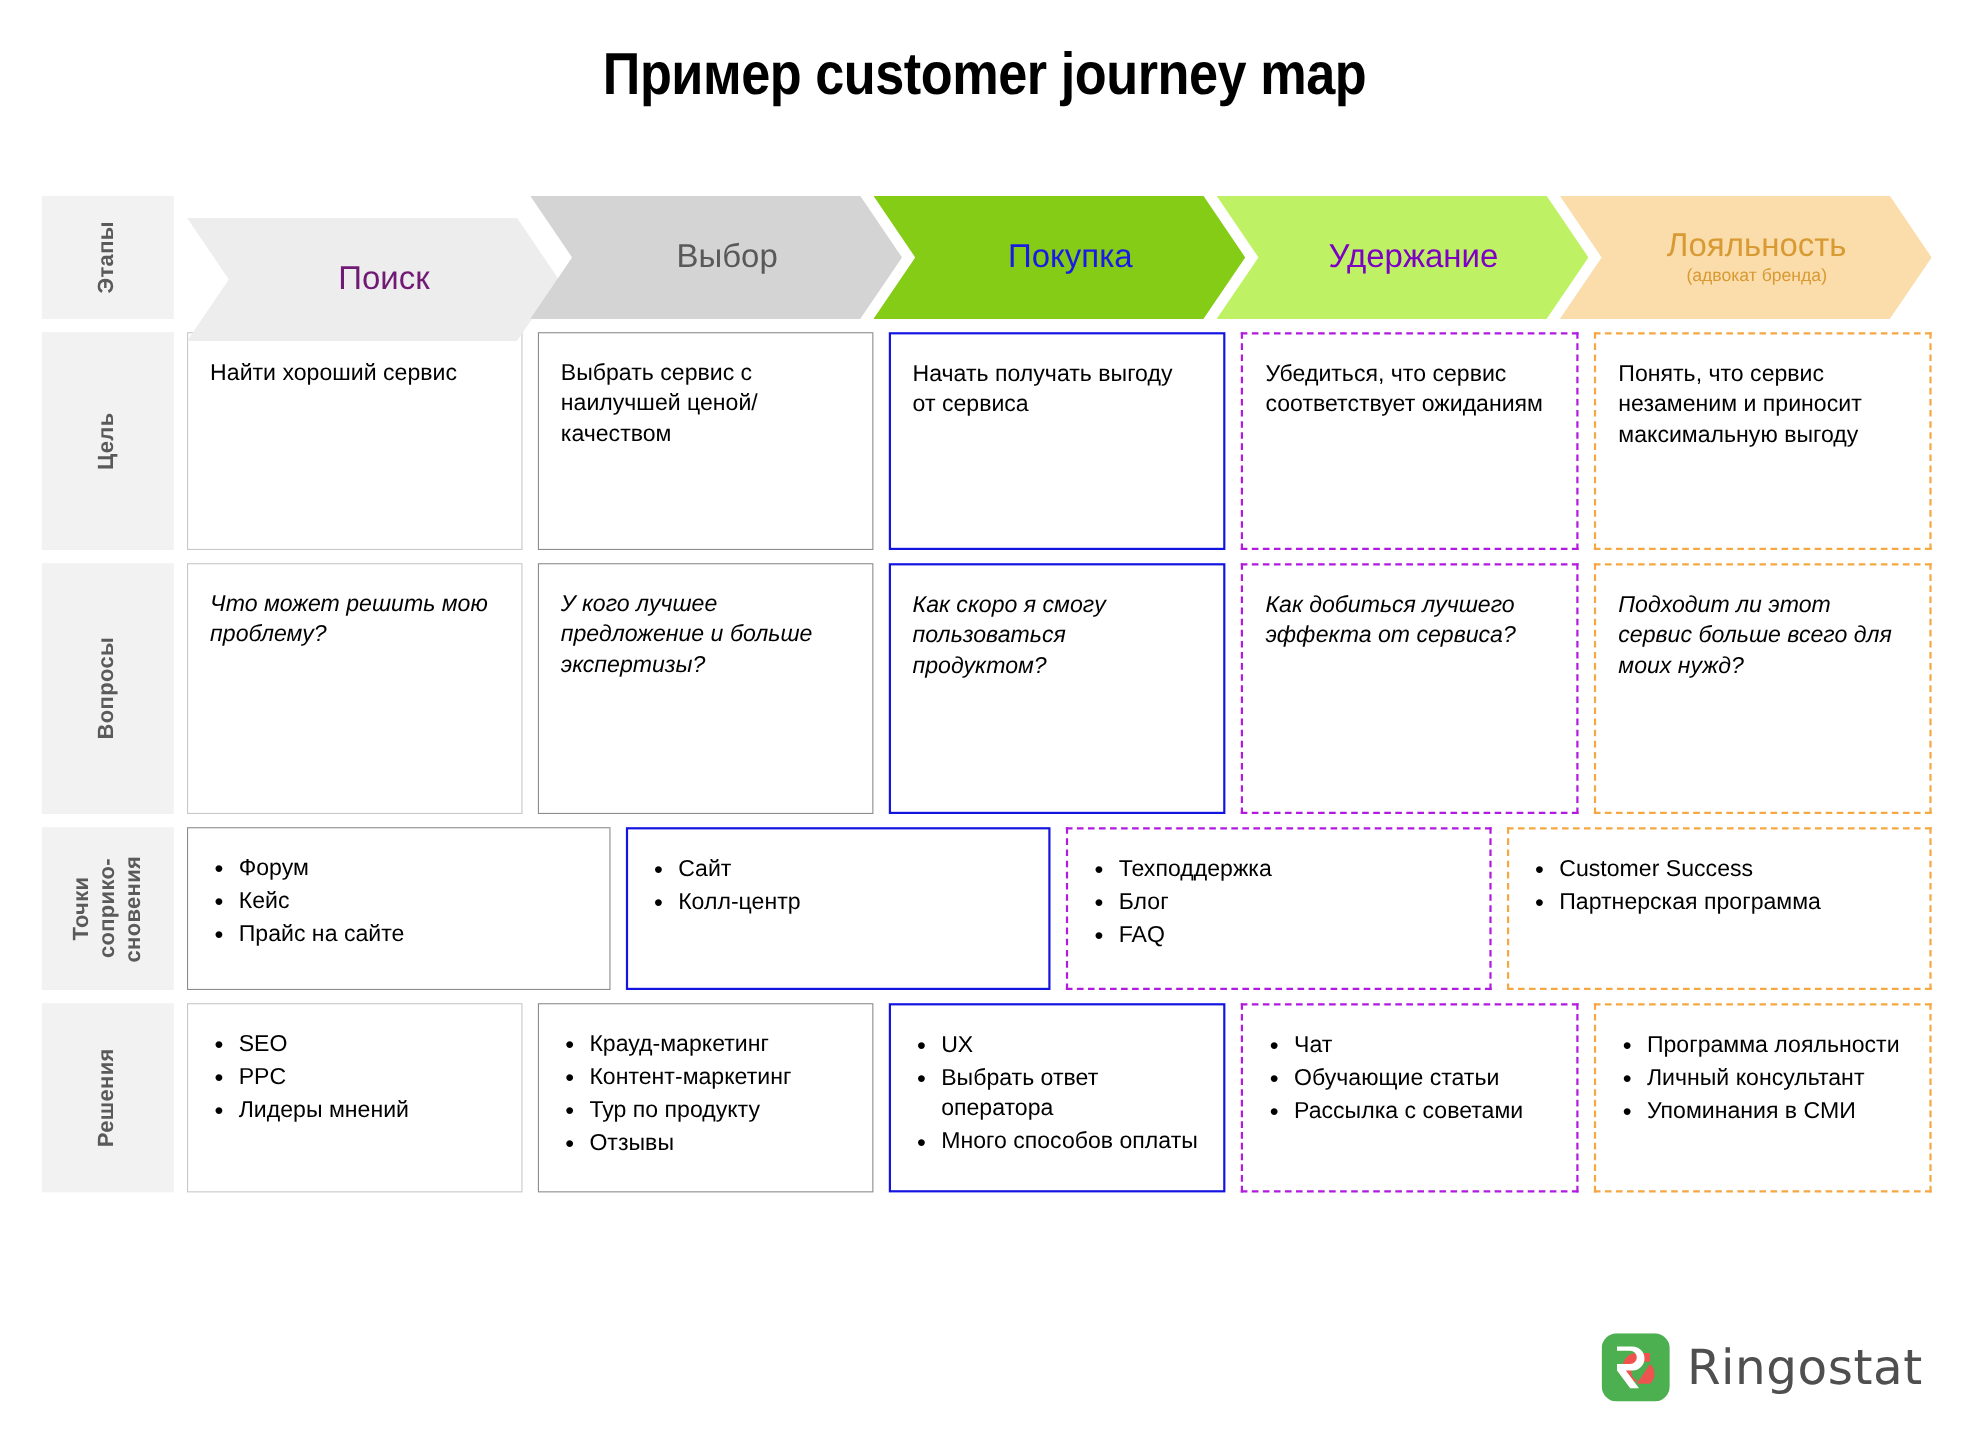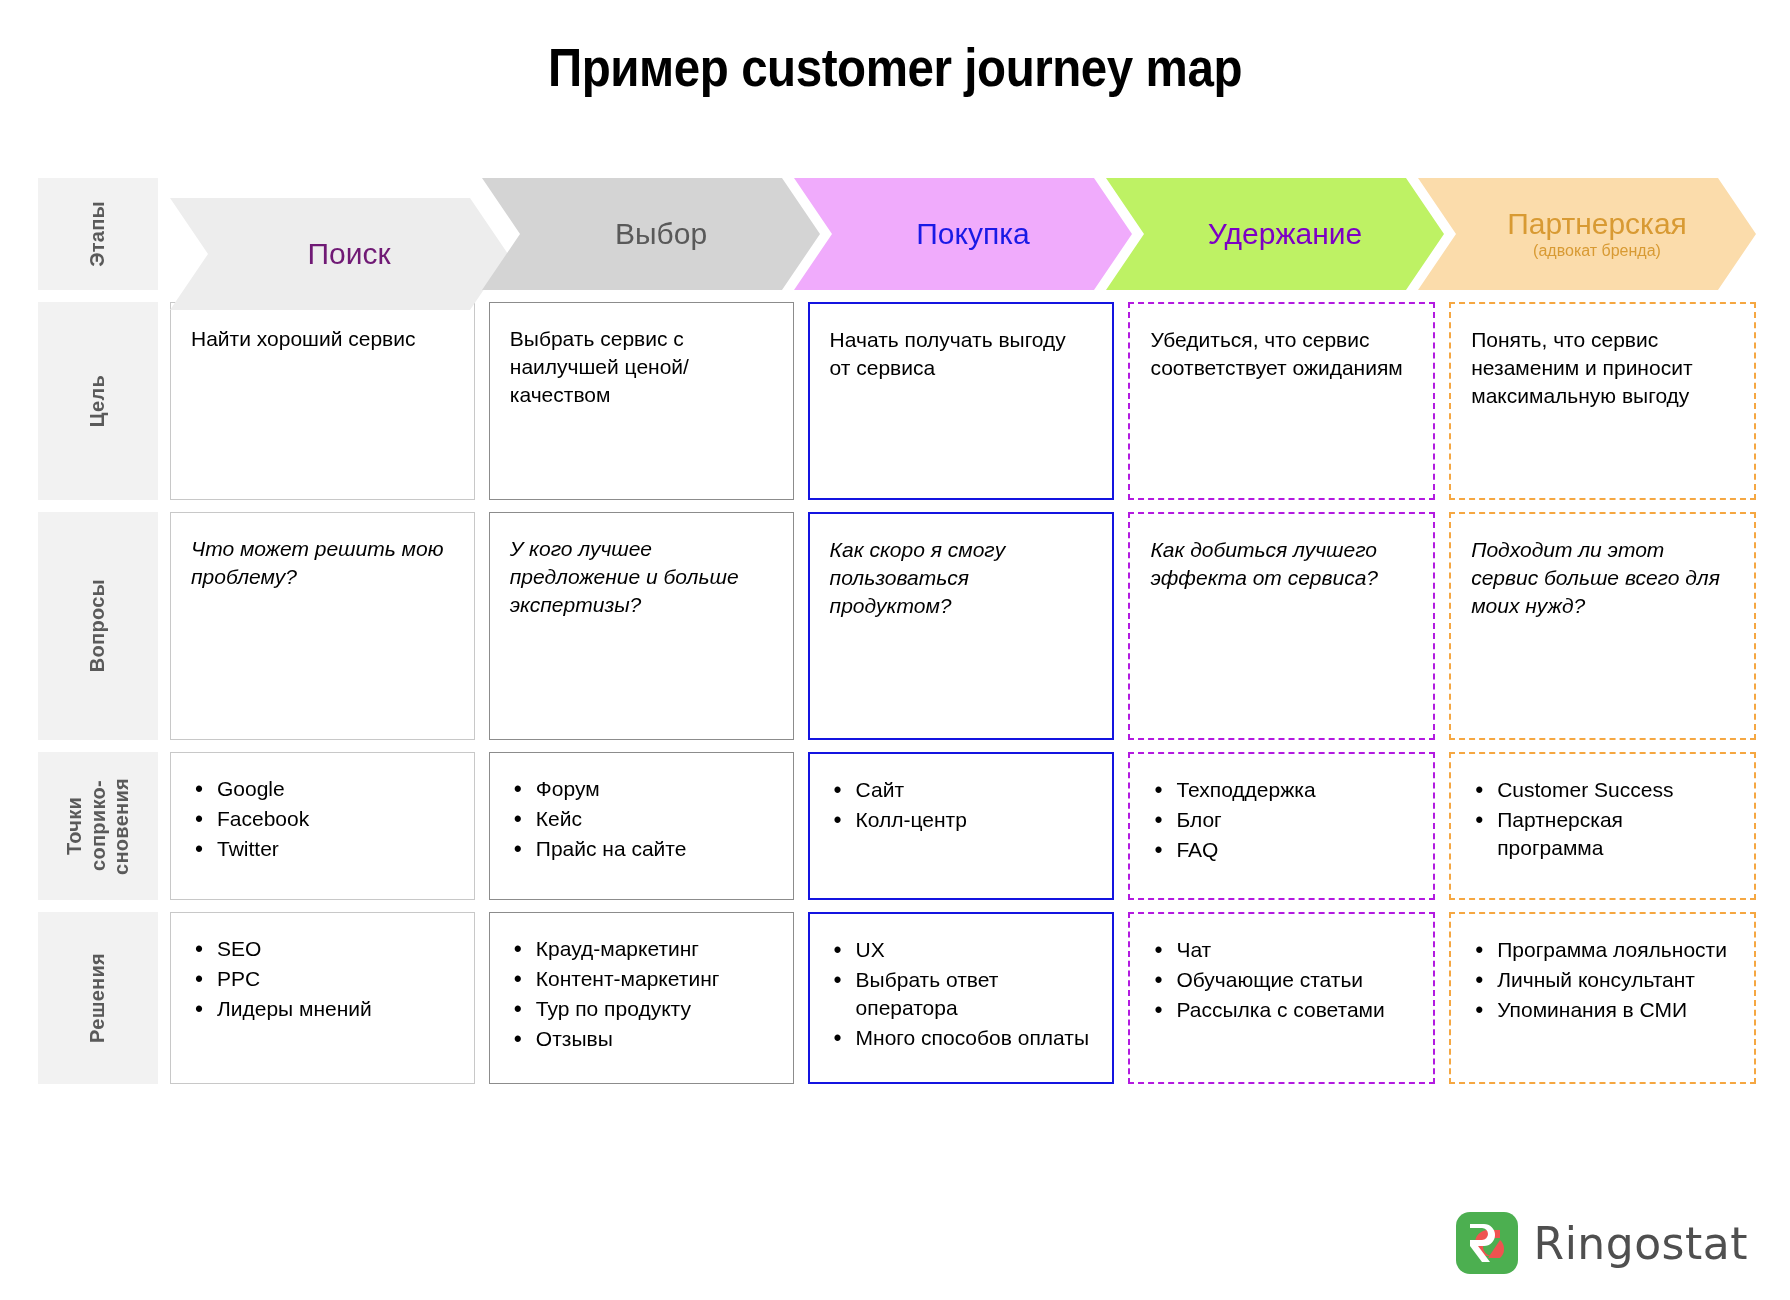--- a/index.html
+++ b/index.html
@@ -180,28 +180,28 @@
     <div class="rowlabel" style="height:112px">
       <span class="rowlabel-text">Этапы</span>
     </div>
     <div class="stages" id="stages-container">
         <div class="stage" style="background: rgb(237, 237, 237); color: #701a75; margin-top: 20px;">
           <div class="stage-label">Поиск</div>
         </div>
         <div class="stage" style="background: rgb(212, 212, 212); color: rgb(89, 89, 89);">
           <div class="stage-label">Выбор</div>
         </div>
-        <div class="stage" style="background: #f0abfc; color: rgb(26, 26, 230);">
+        <div class="stage" style="background: #84cc16; color: rgb(26, 26, 230);">
           <div class="stage-label">Покупка</div>
         </div>
         <div class="stage" style="background: #bef264; color: rgb(125, 0, 196);">
           <div class="stage-label">Удержание</div>
         </div>
         <div class="stage" style="background: rgb(251, 220, 171); color: rgb(216, 154, 51); margin-right: 0px;">
-          <div class="stage-label">Партнерская</div>
+          <div class="stage-label">Лояльность</div>
           <div class="stage-sub">(адвокат бренда)</div>
         </div>
       </div>
   </div>
 
   <div id="rows-container">
       <div class="row row-goal">
         <div class="rowlabel">
           <span class="rowlabel-text">Цель</span>
         </div>
@@ -244,27 +244,20 @@
             <div>Подходит ли этот сервис больше всего для моих нужд?</div>
           </div>
         </div>
       </div>
       <div class="row row-touch">
         <div class="rowlabel">
           <span class="rowlabel-text">Точки соприко-
 сновения</span>
         </div>
         <div class="cells">
-          <div class="cell" style="border: 1px solid rgb(200, 200, 200);">
-            <ul>
-              <li>Google</li>
-              <li>Facebook</li>
-              <li>Twitter</li>
-            </ul>
-          </div>
           <div class="cell" style="border: 1px solid rgb(140, 140, 140);">
             <ul>
               <li>Форум</li>
               <li>Кейс</li>
               <li>Прайс на сайте</li>
             </ul>
           </div>
           <div class="cell" style="border: 2px solid rgb(20, 20, 224);">
             <ul>
               <li>Сайт</li>

